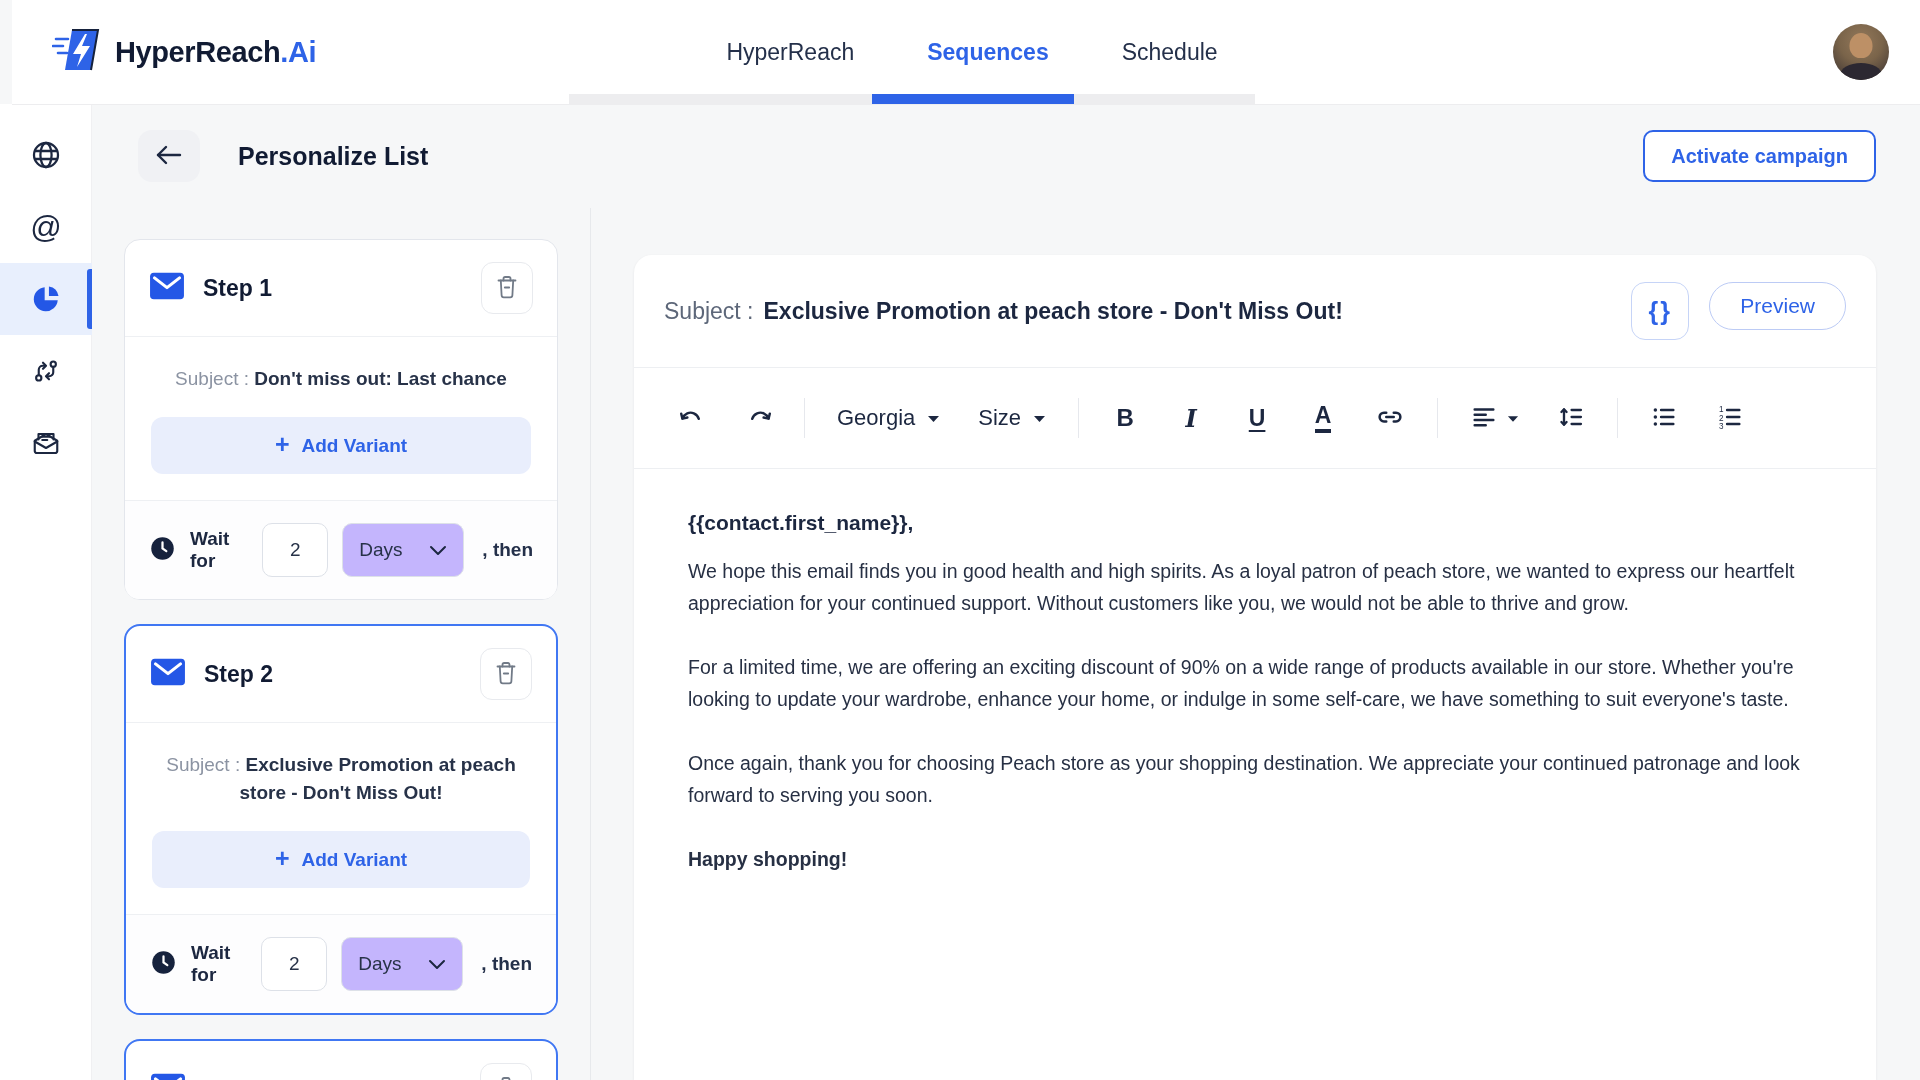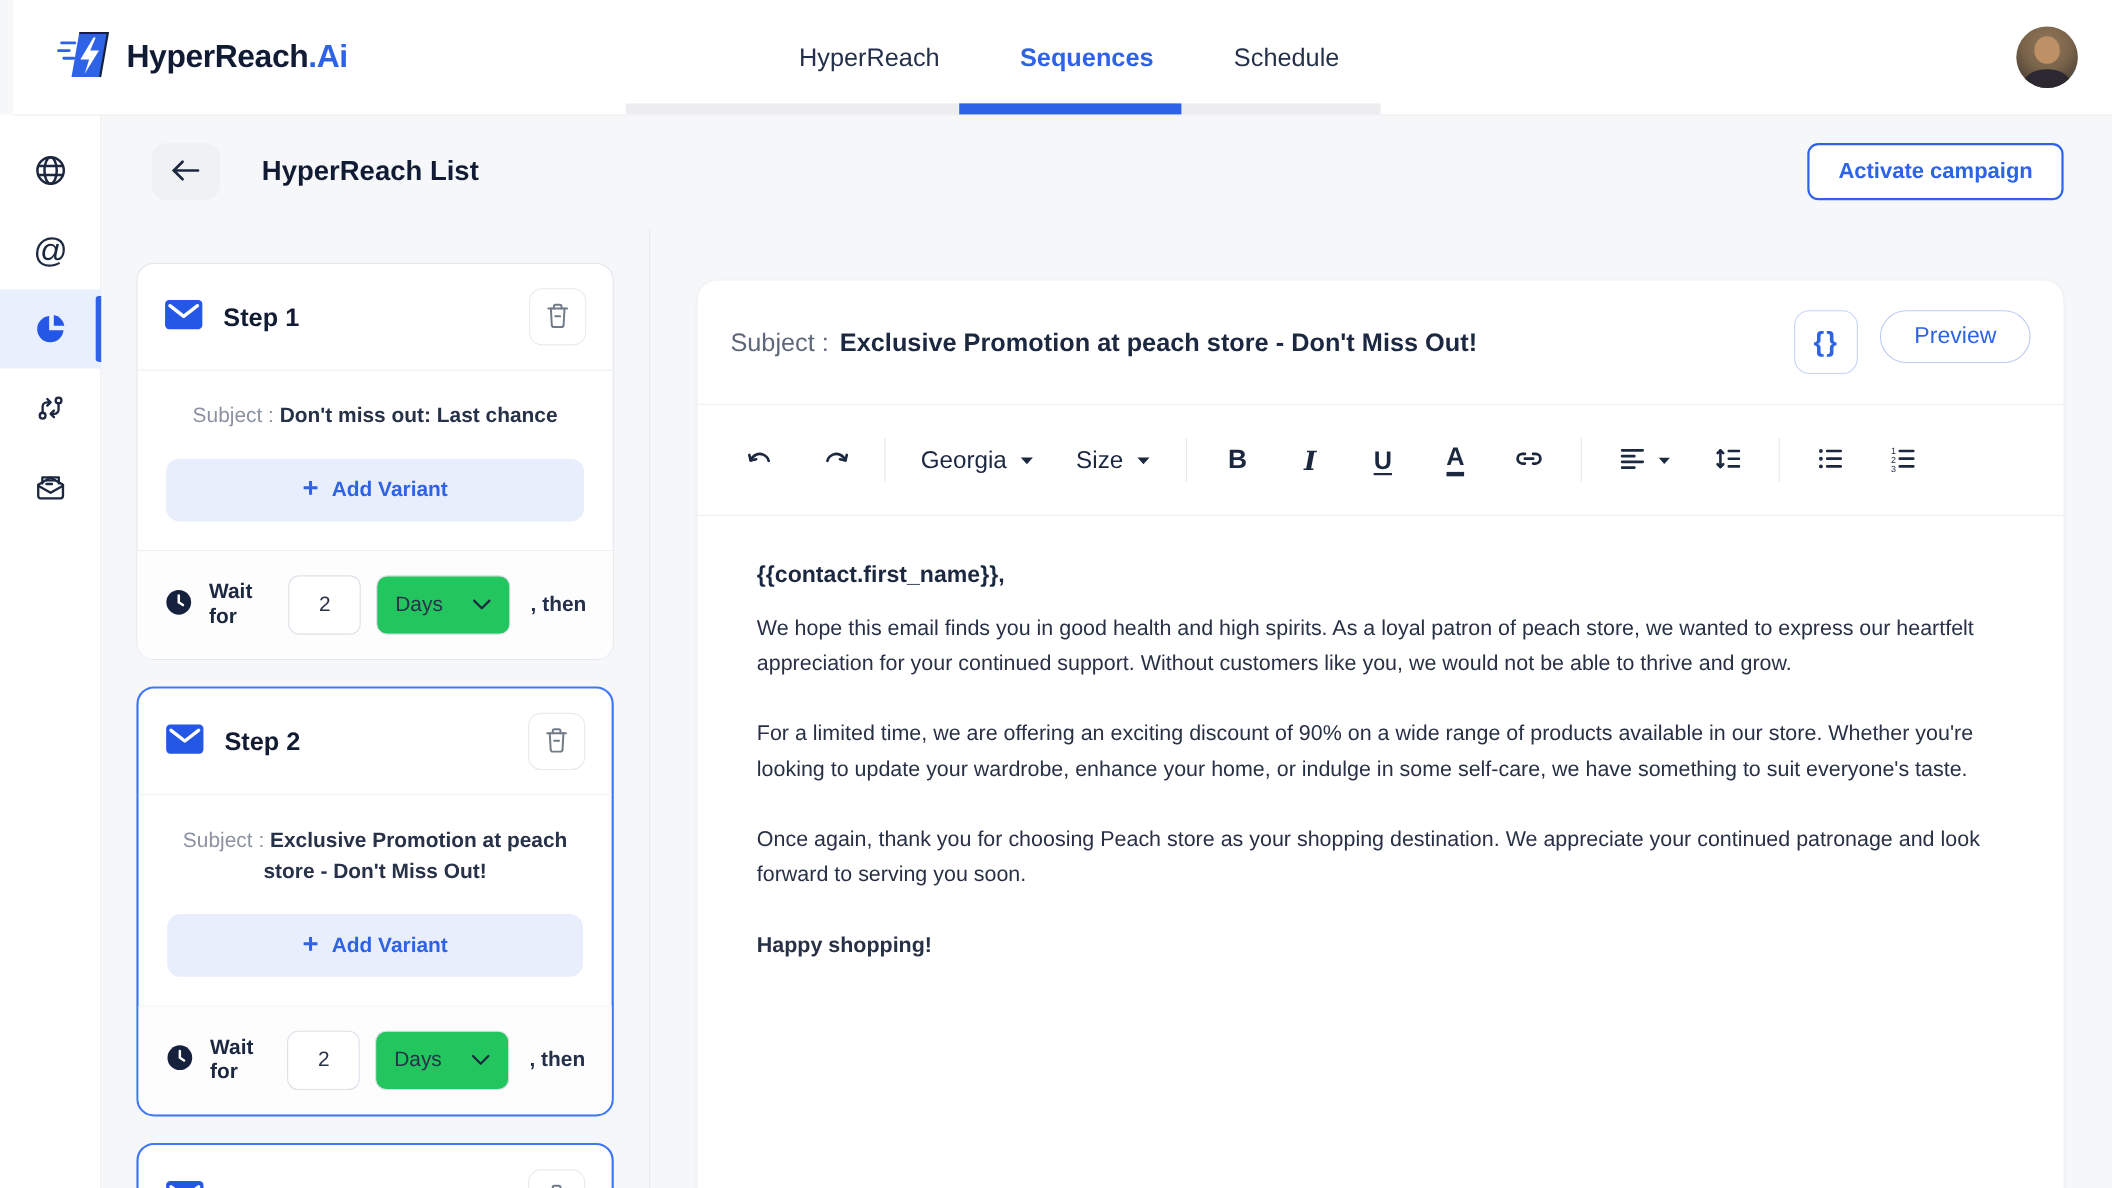--- a/index.html
+++ b/index.html
@@ -67,21 +67,21 @@
     font-family:"Liberation Sans",sans-serif;
   }
   .add-variant .plus{font-size:25px;font-weight:600;line-height:1;margin-top:-2px;}
   .step-foot{border-top:1px solid #eef0f3;padding:22px 24px;display:flex;align-items:center;gap:14px;background:#fdfdfe;border-radius:0 0 14px 14px;}
   .wait-lbl{font-size:19px;font-weight:600;color:#1c2740;margin-right:6px;}
   .wait-input{
     width:66px;height:54px;border:1px solid #dde1e8;border-radius:10px;text-align:center;
     font-size:19px;color:#273248;font-family:"Liberation Sans",sans-serif;box-sizing:border-box;background:#fff;
   }
   .unit-select{
-    height:54px;min-width:122px;border:1px solid #dde1e8;border-radius:10px;background:#22c55e;
+    height:54px;min-width:122px;border:1px solid #dde1e8;border-radius:10px;background:#c4b5fd;
     display:flex;align-items:center;justify-content:space-between;padding:0 16px;cursor:pointer;
     font-size:19px;color:#273248;box-sizing:border-box;
   }
   .then{font-size:19px;color:#24304a;margin-left:4px;white-space:nowrap;font-weight:bold;}
   
   .editor{
     flex:1;margin:47px 44px 0 43px;background:#fff;border-radius:18px 18px 0 0;
     box-shadow:0 1px 3px rgba(16,24,40,.07);min-width:0;display:flex;flex-direction:column;
   }
   .subject-row{height:112px;display:flex;align-items:center;padding:0 30px;flex-shrink:0;}
@@ -194,21 +194,21 @@
 
       <div class="page-head">
         <button class="back-btn">
           <span>
             <svg width="28" height="22" viewBox="0 0 28 22" fill="none" stroke="#1c2740" stroke-width="2.4" stroke-linecap="round" stroke-linejoin="round">
               <path d="M25 11H3"></path>
                 <path d="M11 3 3 11l8 8"></path>
             </svg>
           </span>
         </button>
-        <h1 class="page-title">HyperReach List</h1>
+        <h1 class="page-title">Personalize List</h1>
         <button class="activate-btn">Activate campaign</button>
       </div>
 
       <div class="work">
 
         <div class="steps">
 
           <article class="step-card">
             <div class="step-head">
               <span>

